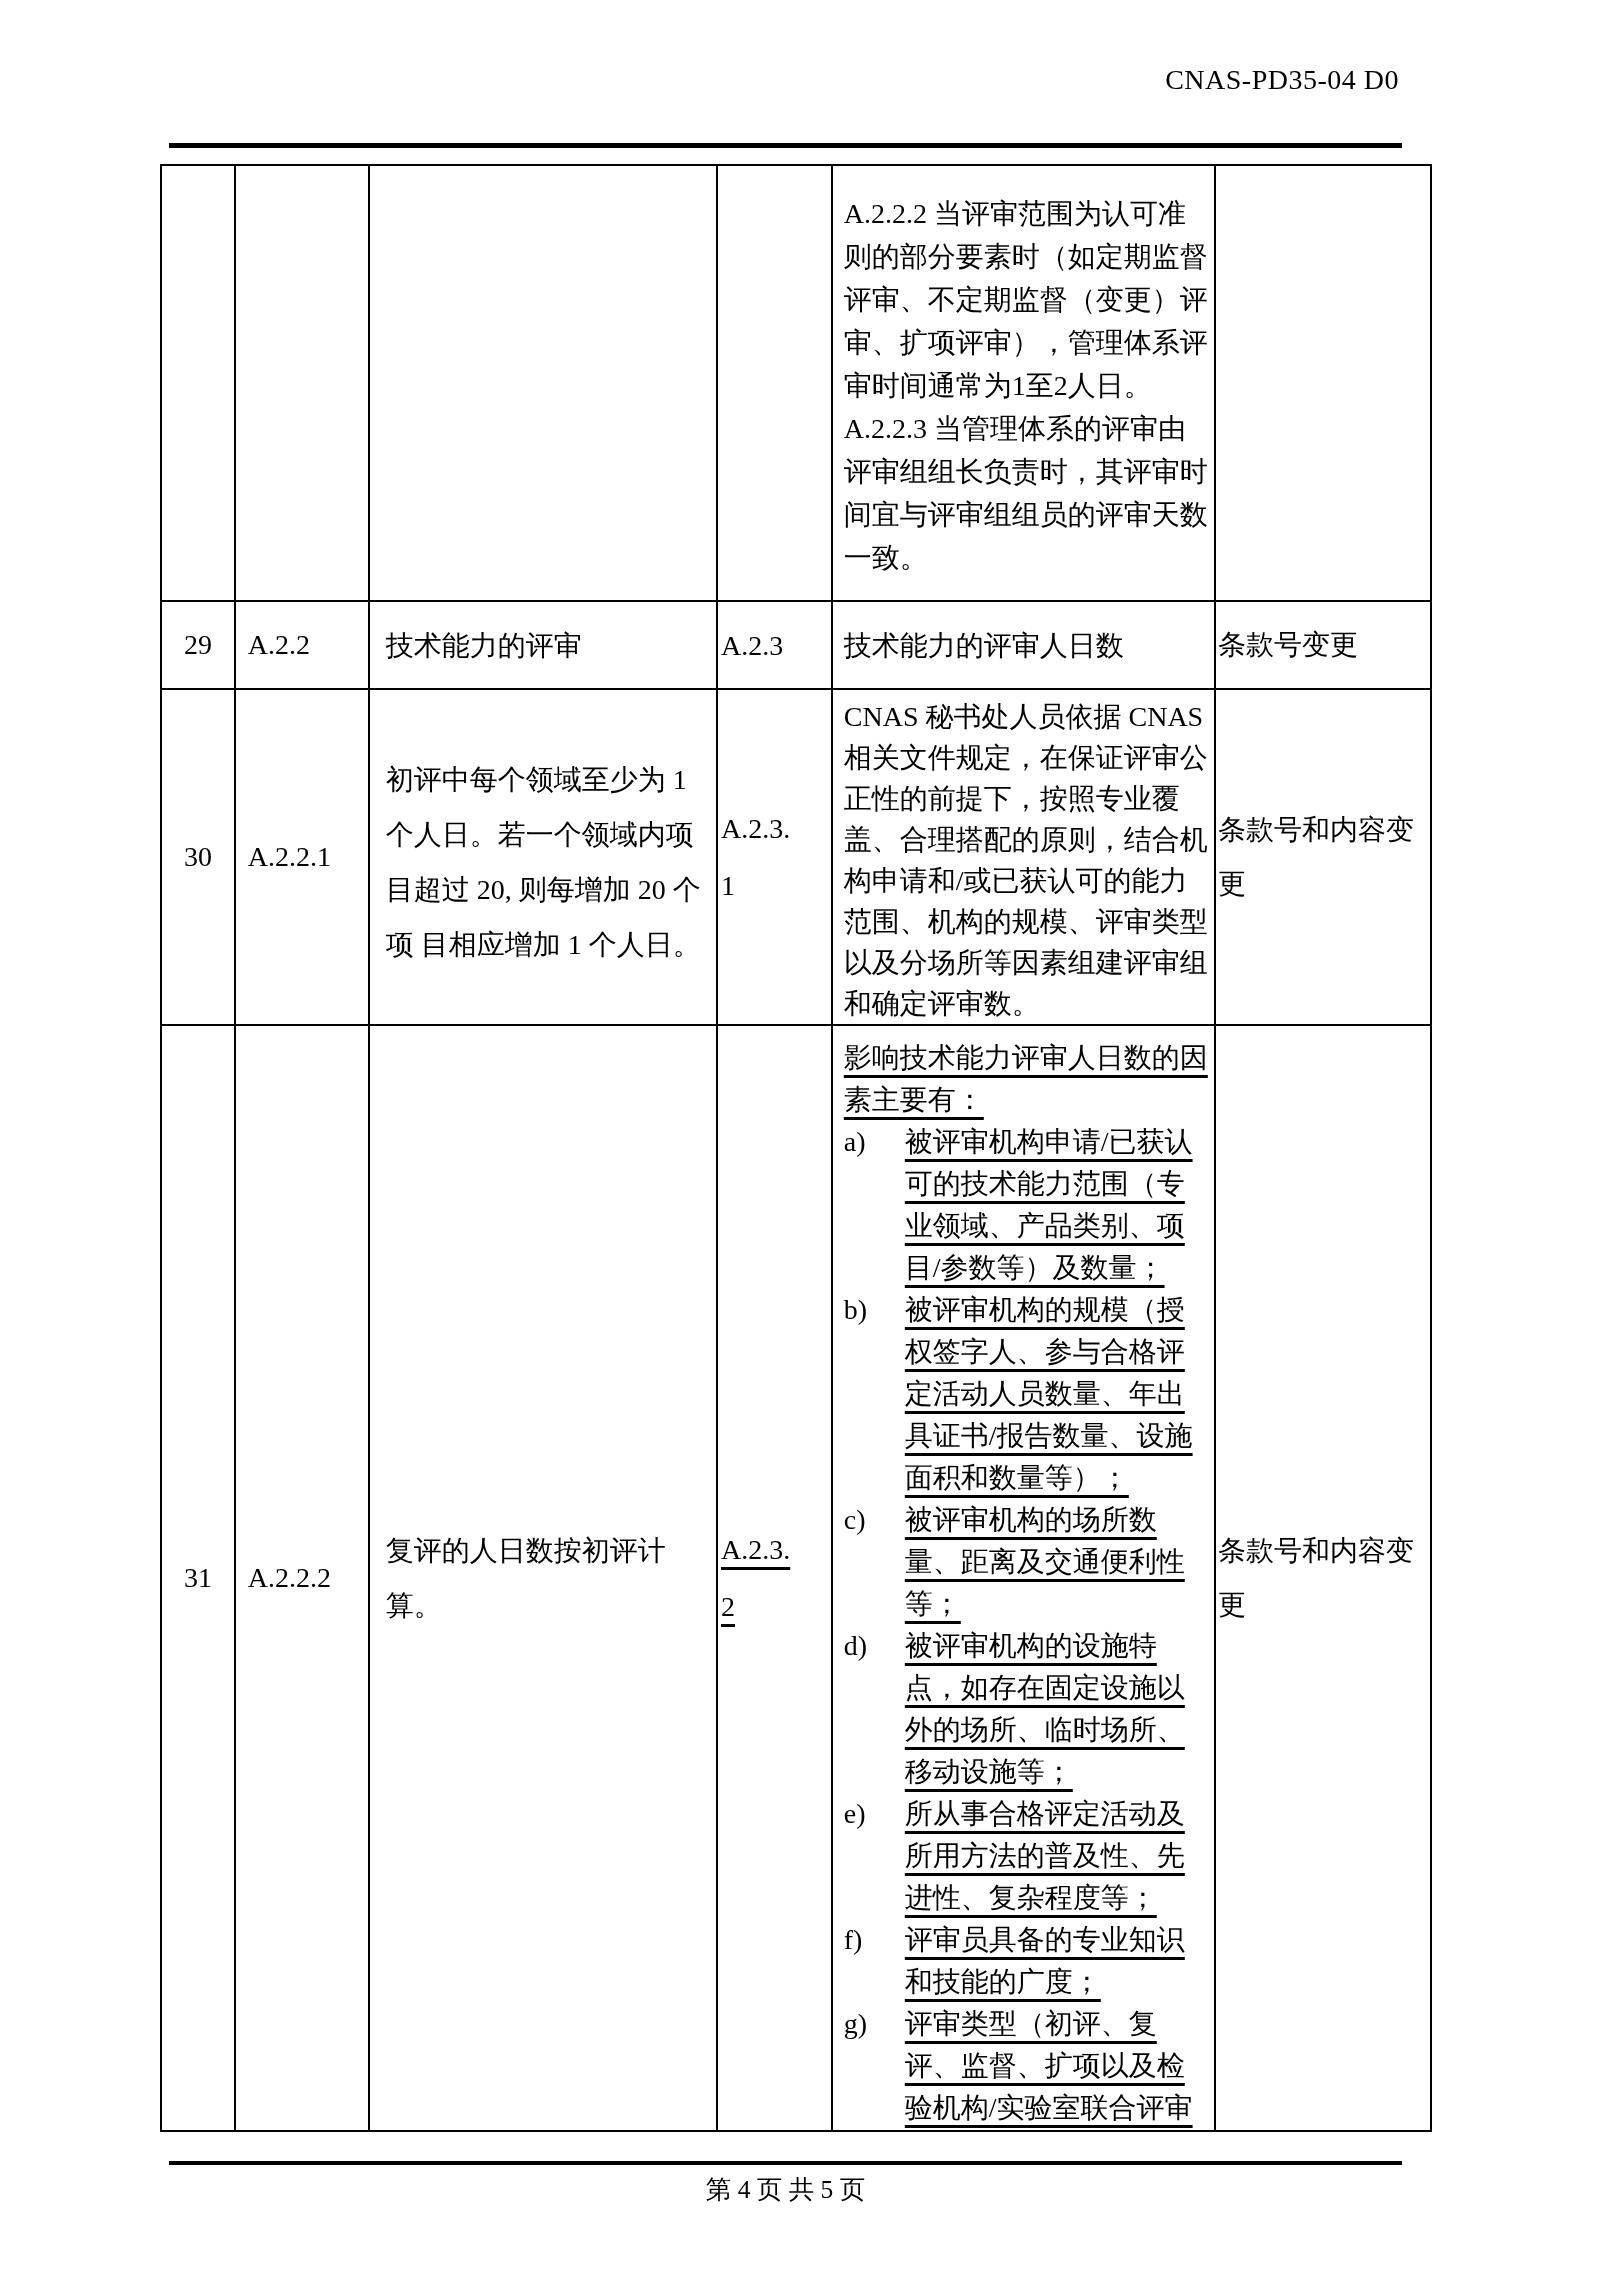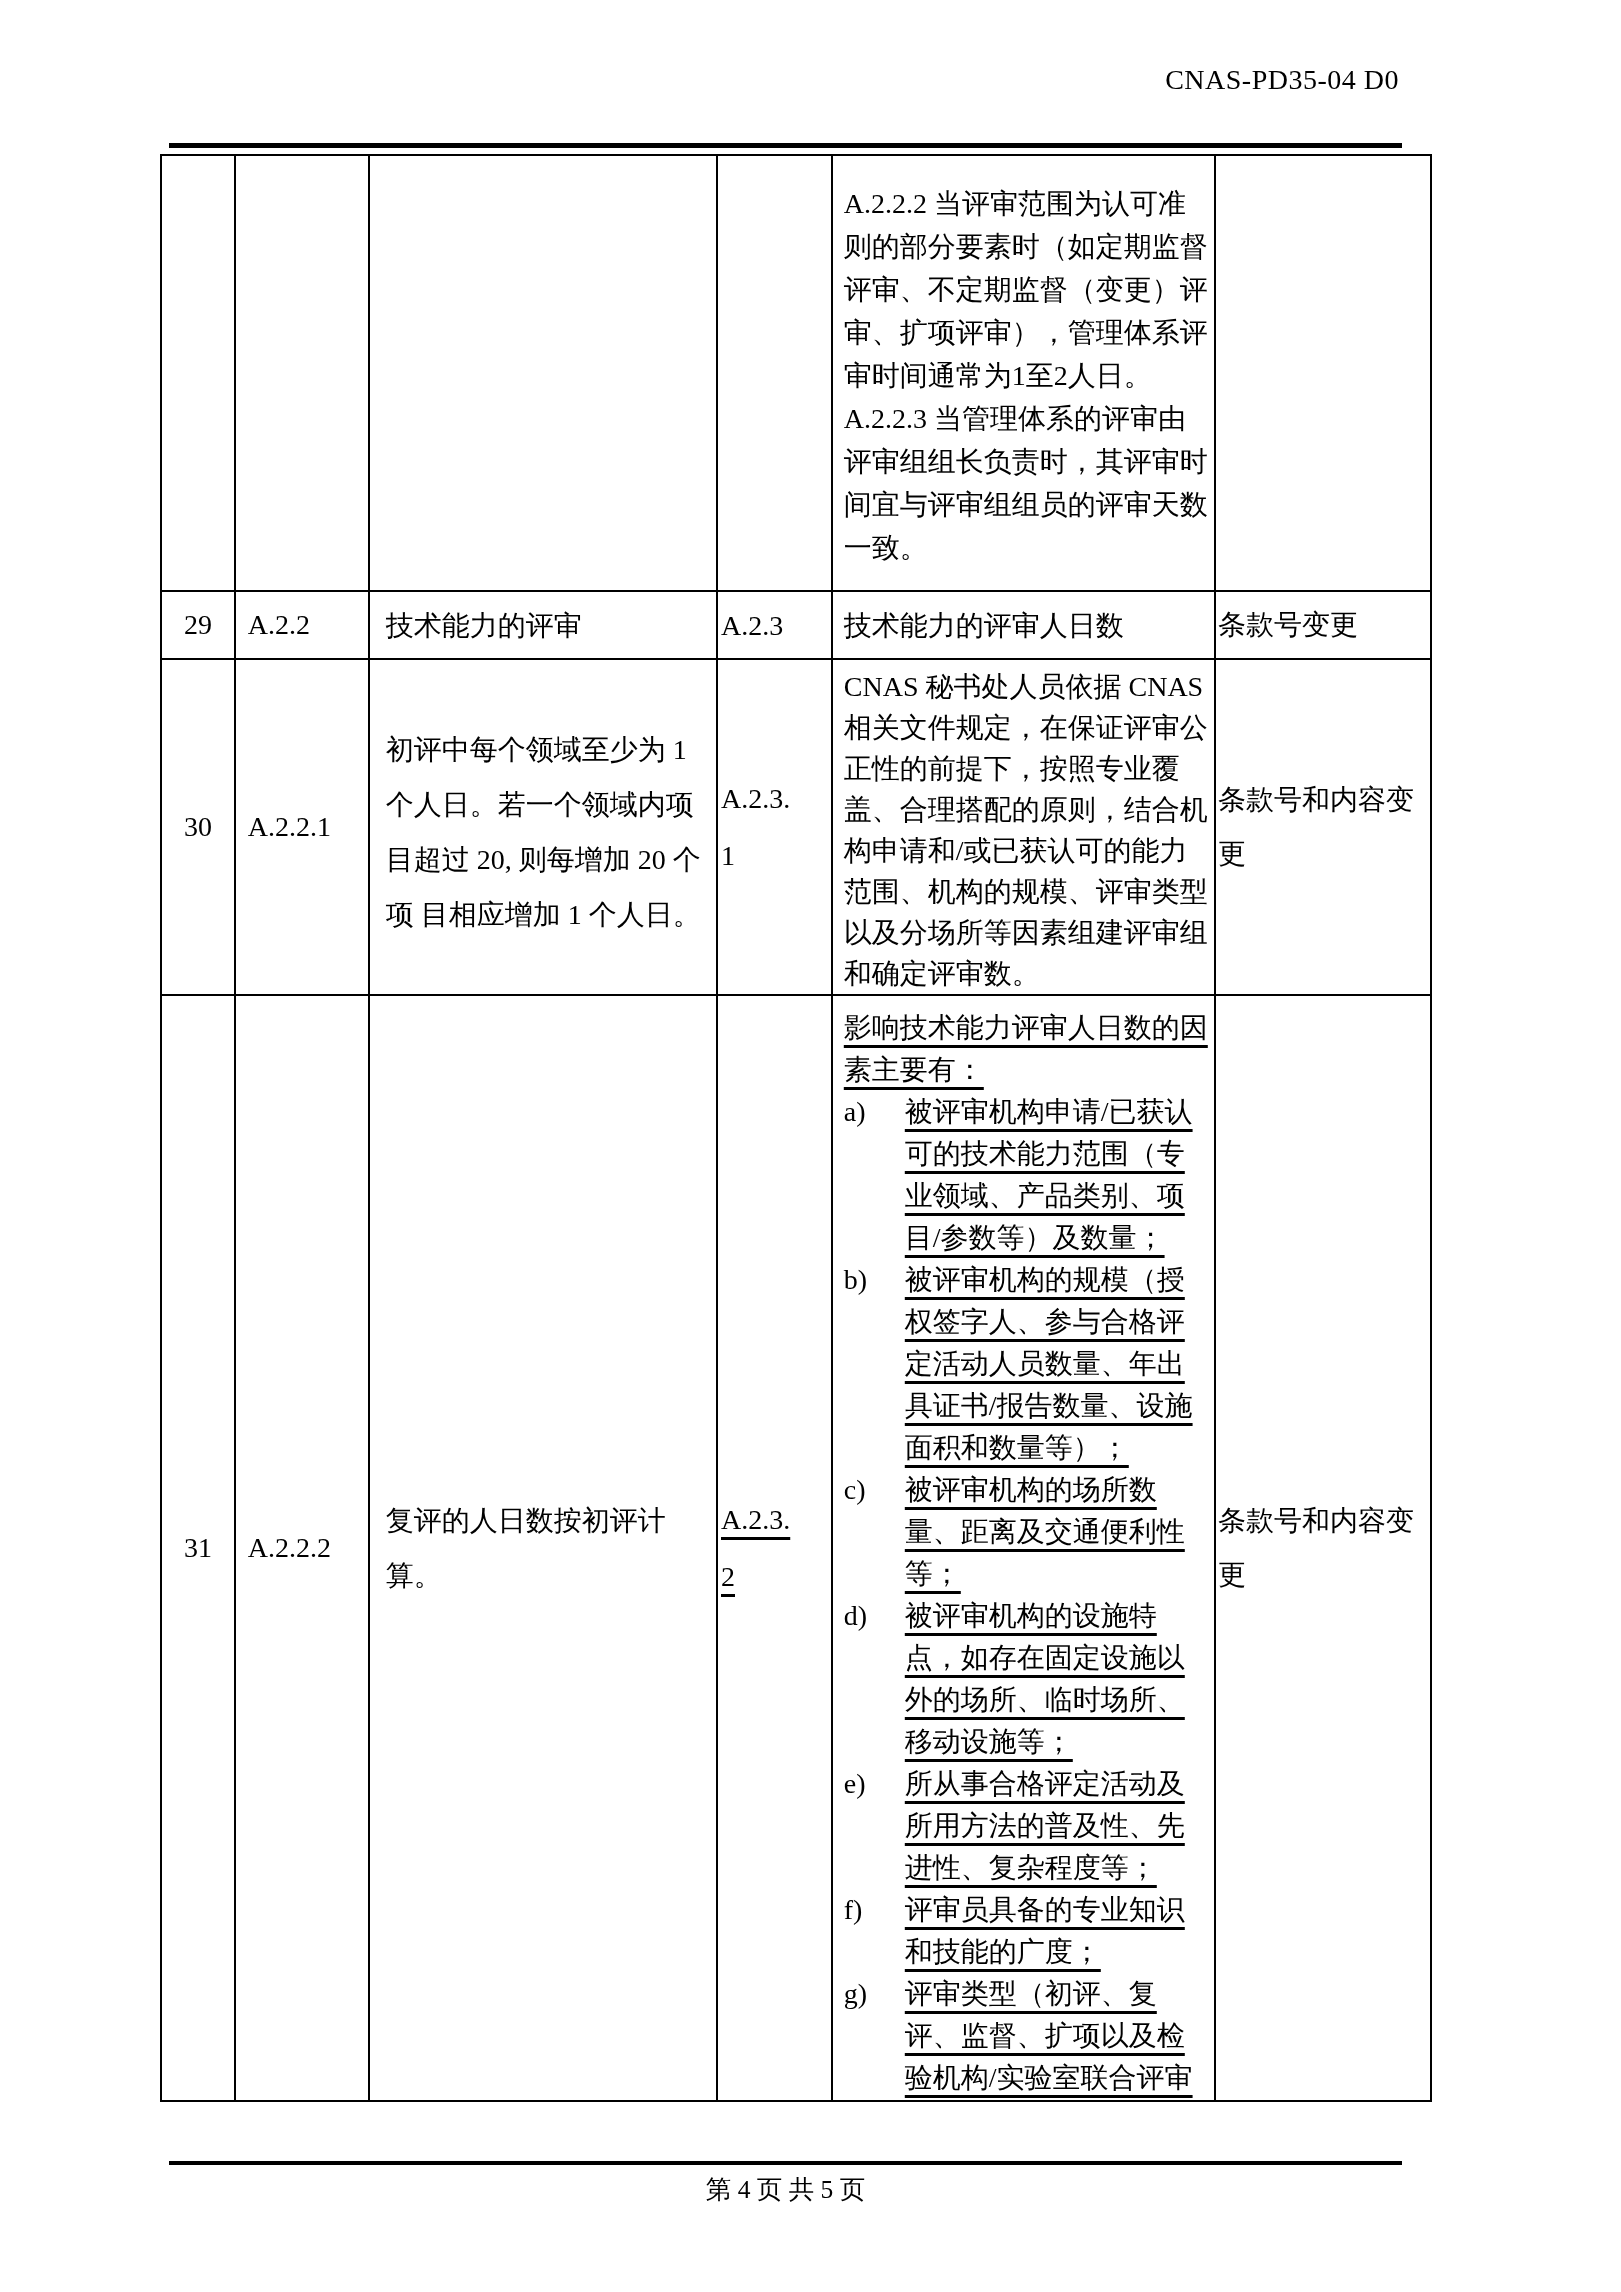--- a/index.html
+++ b/index.html
@@ -18,21 +18,21 @@
     letter-spacing:0.5px;
   }
   .header-rule{
     position:absolute;
     left:169px;top:143px;
     width:1233px;height:4.9px;
     background:#000;
   }
   table.change-table{
     position:absolute;
-    left:160px;top:154px;
+    left:160px;top:164px;
     width:1269px;
     border-collapse:collapse;
     table-layout:fixed;
   }
   table.change-table td{
     border:2.9px solid #000;
     font-size:28px;
     vertical-align:middle;
     overflow:hidden;
     word-break:break-word;
@@ -92,21 +92,21 @@
         <td class="c-oldclause"></td>
         <td class="c-oldcontent v-top"></td>
         <td class="c-newclause"></td>
         <td class="c-newcontent v-top">
           <p class="para">A.2.2.2 当评审范围为认可准则的部分要素时（如定期监督评审、不定期监督（变更）评审、扩项评审），管理体系评审时间通常为1至2人日。</p>
           <p class="para">A.2.2.3 当管理体系的评审由评审组组长负责时，其评审时间宜与评审组组员的评审天数一致。</p>
         </td>
         <td class="c-change"></td>
       </tr>
 
-      <tr style="height:68px">
+      <tr style="height:88px">
         <td class="c-no">29</td>
         <td class="c-oldclause">A.2.2</td>
         <td class="c-oldcontent">技术能力的评审</td>
         <td class="c-newclause">A.2.3</td>
         <td class="c-newcontent" style="padding-top:0;">技术能力的评审人日数</td>
         <td class="c-change">条款号变更</td>
       </tr>
 
       <tr style="height:330px">
         <td class="c-no">30</td>

